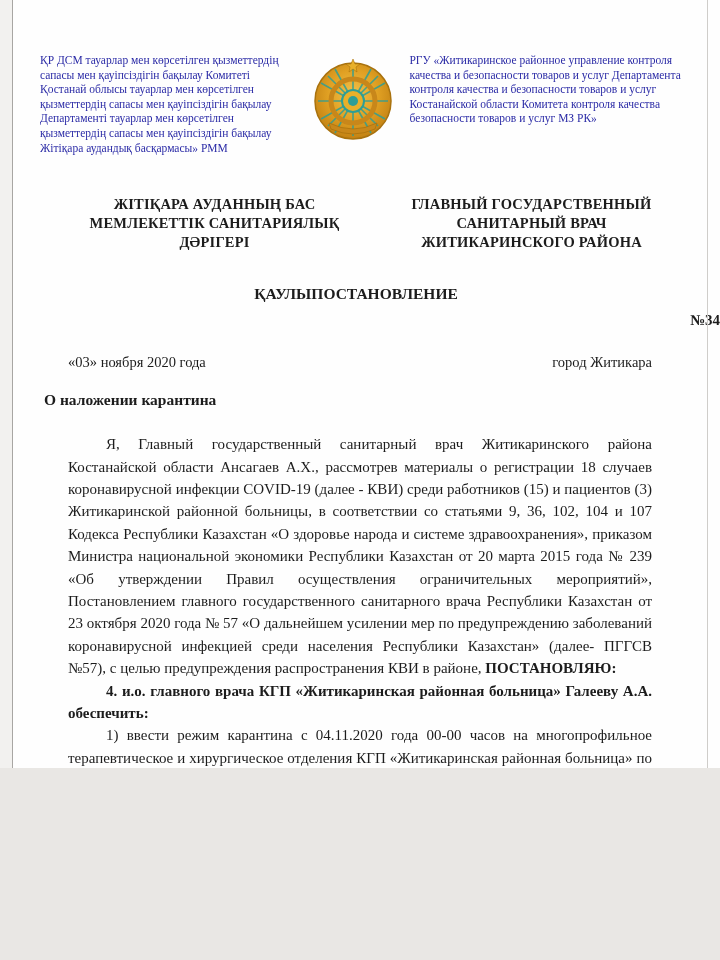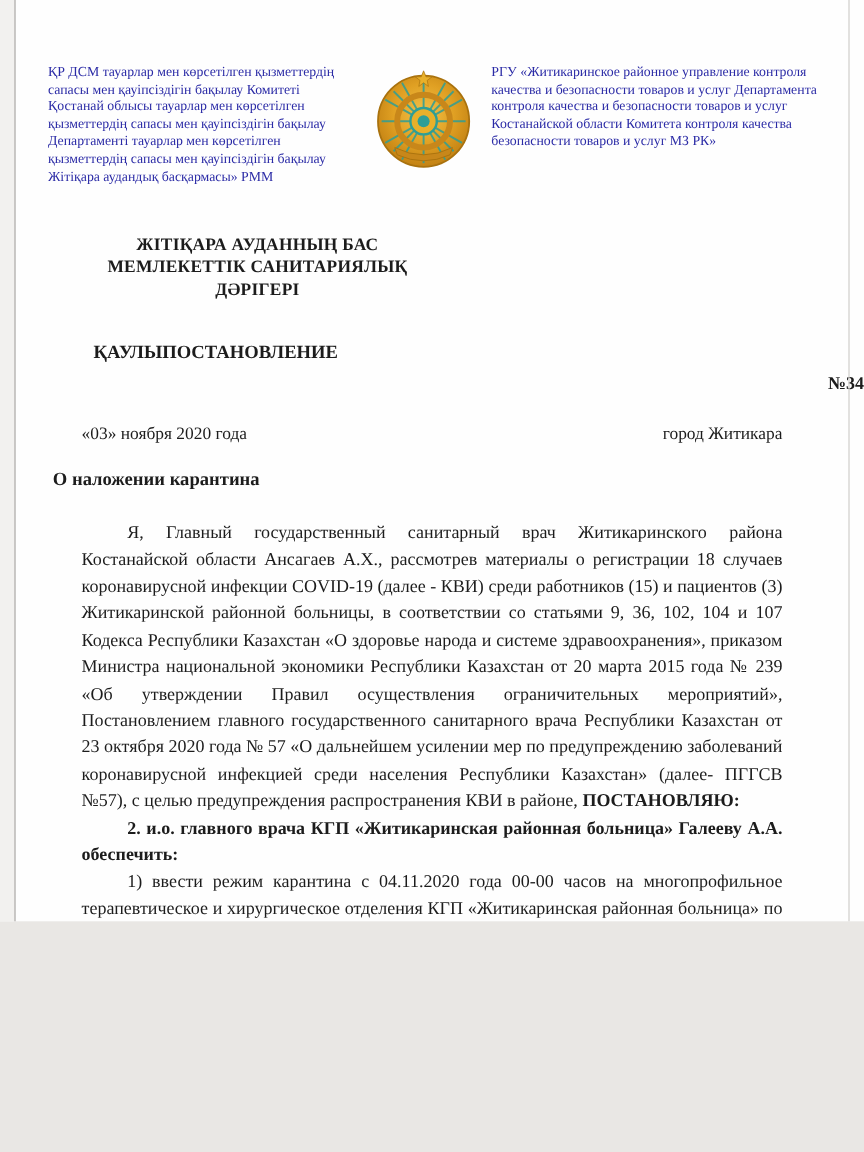--- a/index.html
+++ b/index.html
@@ -51,21 +51,21 @@
     font-weight:bold;
     font-size:14.5px;
     line-height:19px;
     letter-spacing:.2px;
   }
   .title-col.left{padding:0 28px;box-sizing:border-box;}
   .title-col.right{padding:0 14px;box-sizing:border-box;}
 
   .doctype-row{
     display:flex;
-    justify-content:flex-start;
+    justify-content:center;
     margin-top:33px;
     padding:0 86px 0 78px;
     font-weight:bold;
     font-size:15.5px;
   }
   .doc-number{
     text-align:right;
     font-weight:bold;
     font-size:15px;
     margin-top:9px;
@@ -144,34 +144,35 @@
         <polygon points="44,4 46,9 51,9 47,12 48,17 44,14 40,17 41,12 37,9 42,9" fill="#e8b02a" stroke="#a9720e" stroke-width="0.6"></polygon>
         <path d="M20 68 Q44 80 68 68 L66 74 Q44 84 22 74 Z" fill="#c8871a" stroke="#a9720e" stroke-width="0.8"></path>
       </svg>
     </div>
 
     <div class="org-block org-right">РГУ «Житикаринское районное управление контроля качества и безопасности товаров и услуг Департамента контроля  качества и безопасности товаров и услуг Костанайской области Комитета контроля качества  безопасности товаров и услуг МЗ РК»</div>
   </div>
 
   <div class="titles-row">
     <div class="title-col left">ЖІТІҚАРА АУДАННЫҢ БАС МЕМЛЕКЕТТІК САНИТАРИЯЛЫҚ ДӘРІГЕРІ</div>
+    <div class="title-col right">ГЛАВНЫЙ ГОСУДАРСТВЕННЫЙ САНИТАРНЫЙ ВРАЧ ЖИТИКАРИНСКОГО РАЙОНА</div>
   </div>
 
   <div class="doctype-row">
     <span>ҚАУЛЫ</span>
     <span>ПОСТАНОВЛЕНИЕ</span>
   </div>
 
   <div class="doc-number">№34</div>
 
   <div class="date-row">
     <span>«03»  ноября 2020 года</span>
     <span>город Житикара</span>
   </div>
 
   <div class="subject">О наложении карантина</div>
 
   <div class="body-text">
     <p class="para"><span>Я, Главный государственный санитарный врач Житикаринского района Костанайской области Ансагаев А.Х., рассмотрев материалы о регистрации 18 случаев коронавирусной инфекции COVID-19 (далее - КВИ) среди работников (15) и пациентов (3) Житикаринской районной больницы, в соответствии со статьями 9, 36, 102, 104 и 107 Кодекса Республики Казахстан «О здоровье народа и системе здравоохранения», приказом Министра национальной экономики Республики Казахстан от 20 марта 2015 года № 239 «Об утверждении Правил осуществления ограничительных мероприятий», Постановлением главного государственного санитарного врача Республики Казахстан от 23  октября 2020 года № 57 «О дальнейшем усилении мер по предупреждению заболеваний коронавирусной инфекцией среди населения Республики Казахстан» (далее- ПГГСВ №57), с целью предупреждения распространения КВИ в районе, </span><span class="bold">ПОСТАНОВЛЯЮ:</span></p>
-    <p class="para bold">2.   и.о. главного врача КГП «Житикаринская районная   больница» Галееву А.А. обеспечить:</p>
+    <p class="para bold">4.   и.о. главного врача КГП «Житикаринская районная   больница» Галееву А.А. обеспечить:</p>
     <p class="para">1)     ввести режим карантина с 04.11.2020 года 00-00 часов на многопрофильное терапевтическое и хирургическое отделения КГП «Житикаринская районная больница» по улице Павлова,9 с 04.11.2020г. сроком на 14 дней, при этом оставить в прежнем режиме работу детской консультации с усилением санитарно-эпидемиологического, дезинфекционного режимов, прием специалистов для оказания экстренной помощи (хирургический, гинекологический, терапевтический прием), работу фильтр кабинетов для приема температурящих больных, с респираторными симптомами и другими признаками, схожими с COVID-19, с расширением мобильной бригады для оказания медицинской помощи на дому, организацией экстренной госпитализации рожениц и экстренных пациентов в другие районные больницы по согласованию.</p>
   </div>
 </div>
 
 </body></html>

